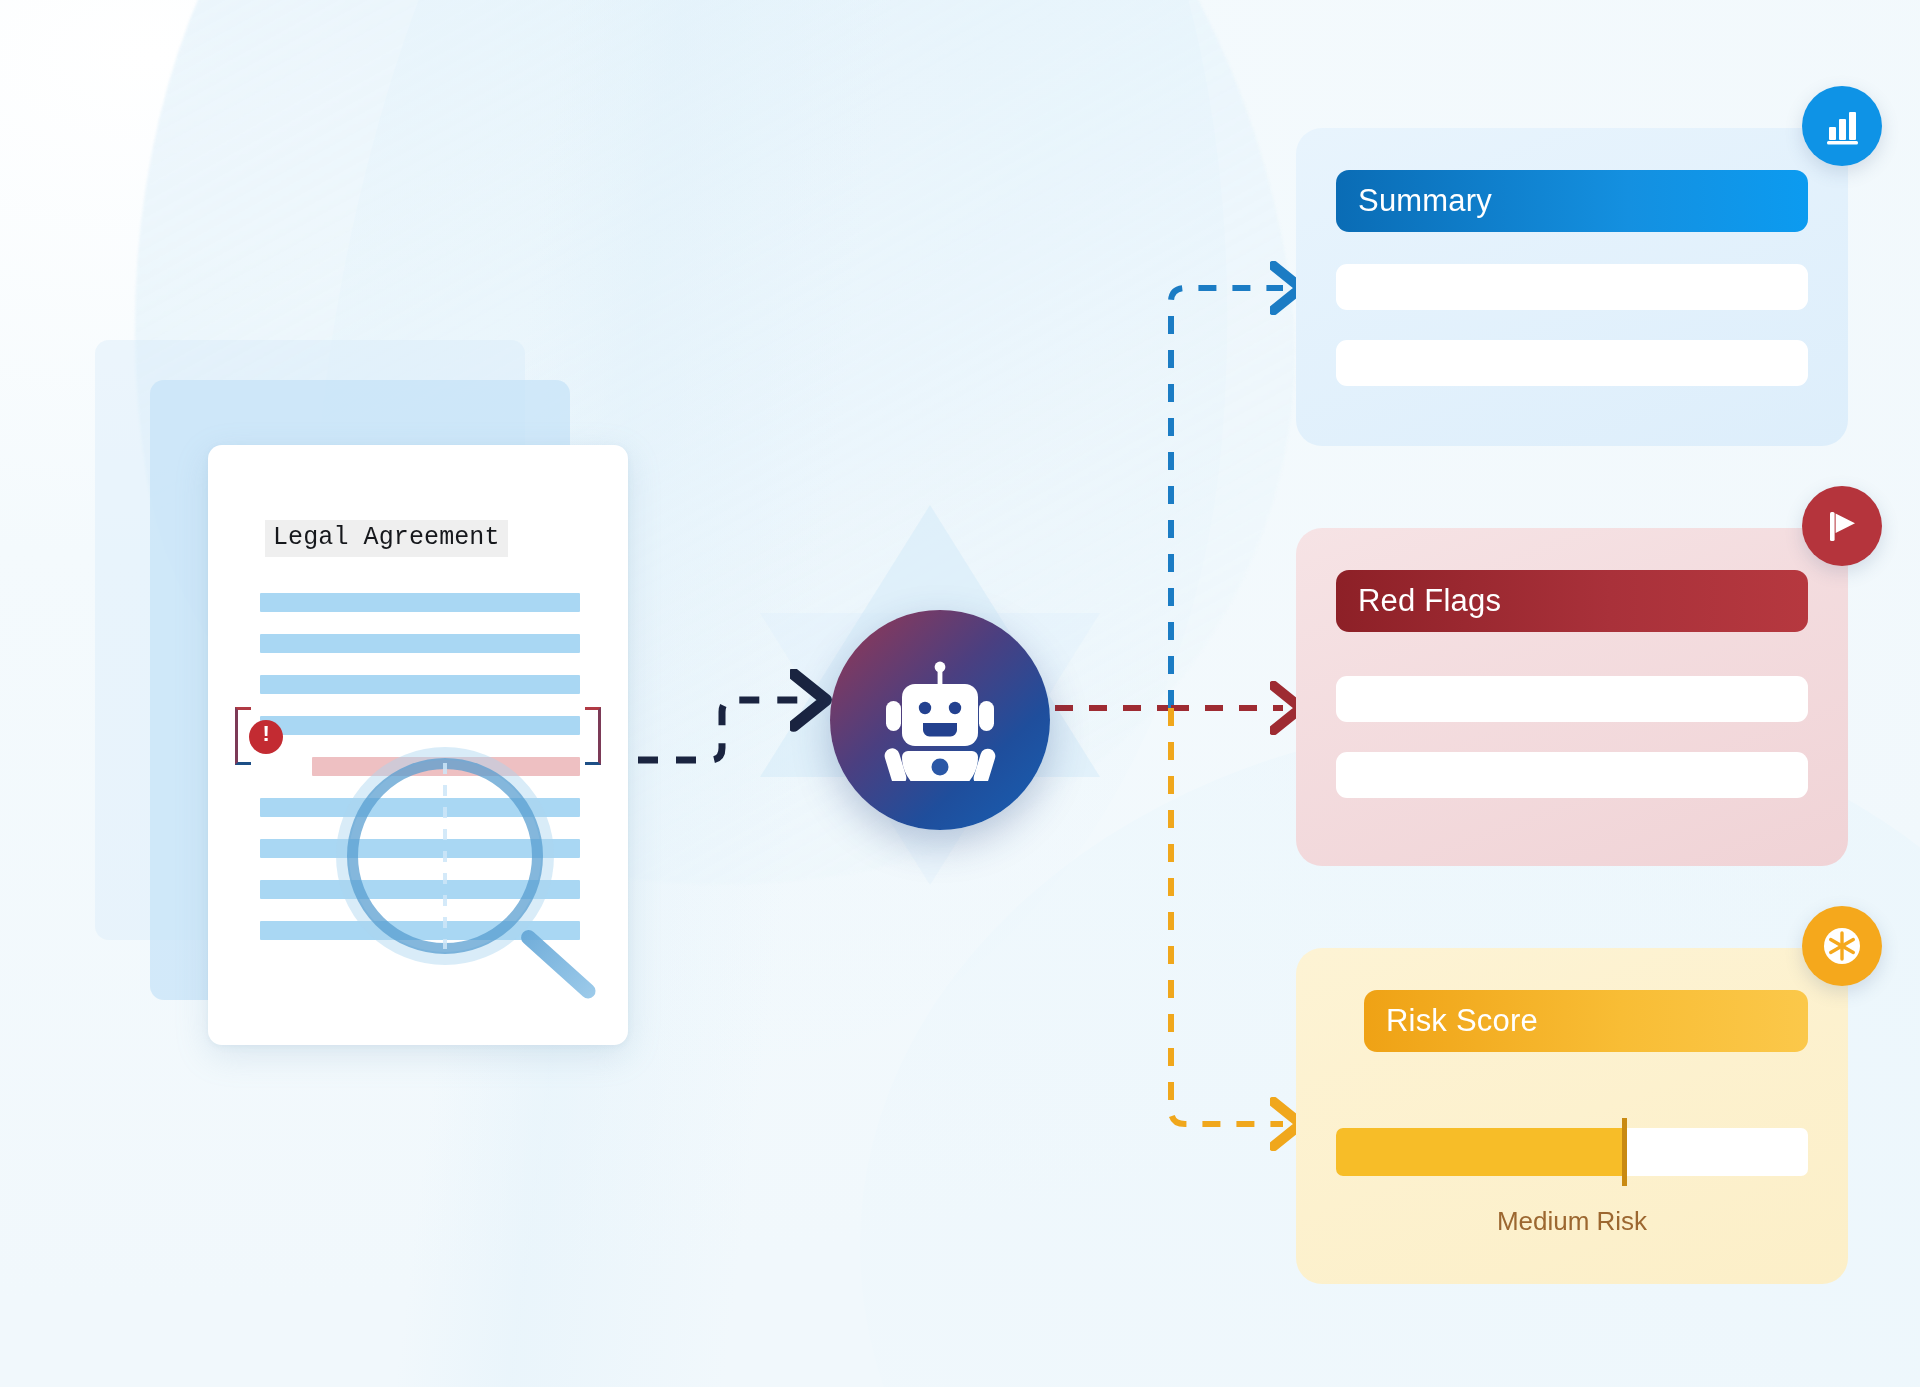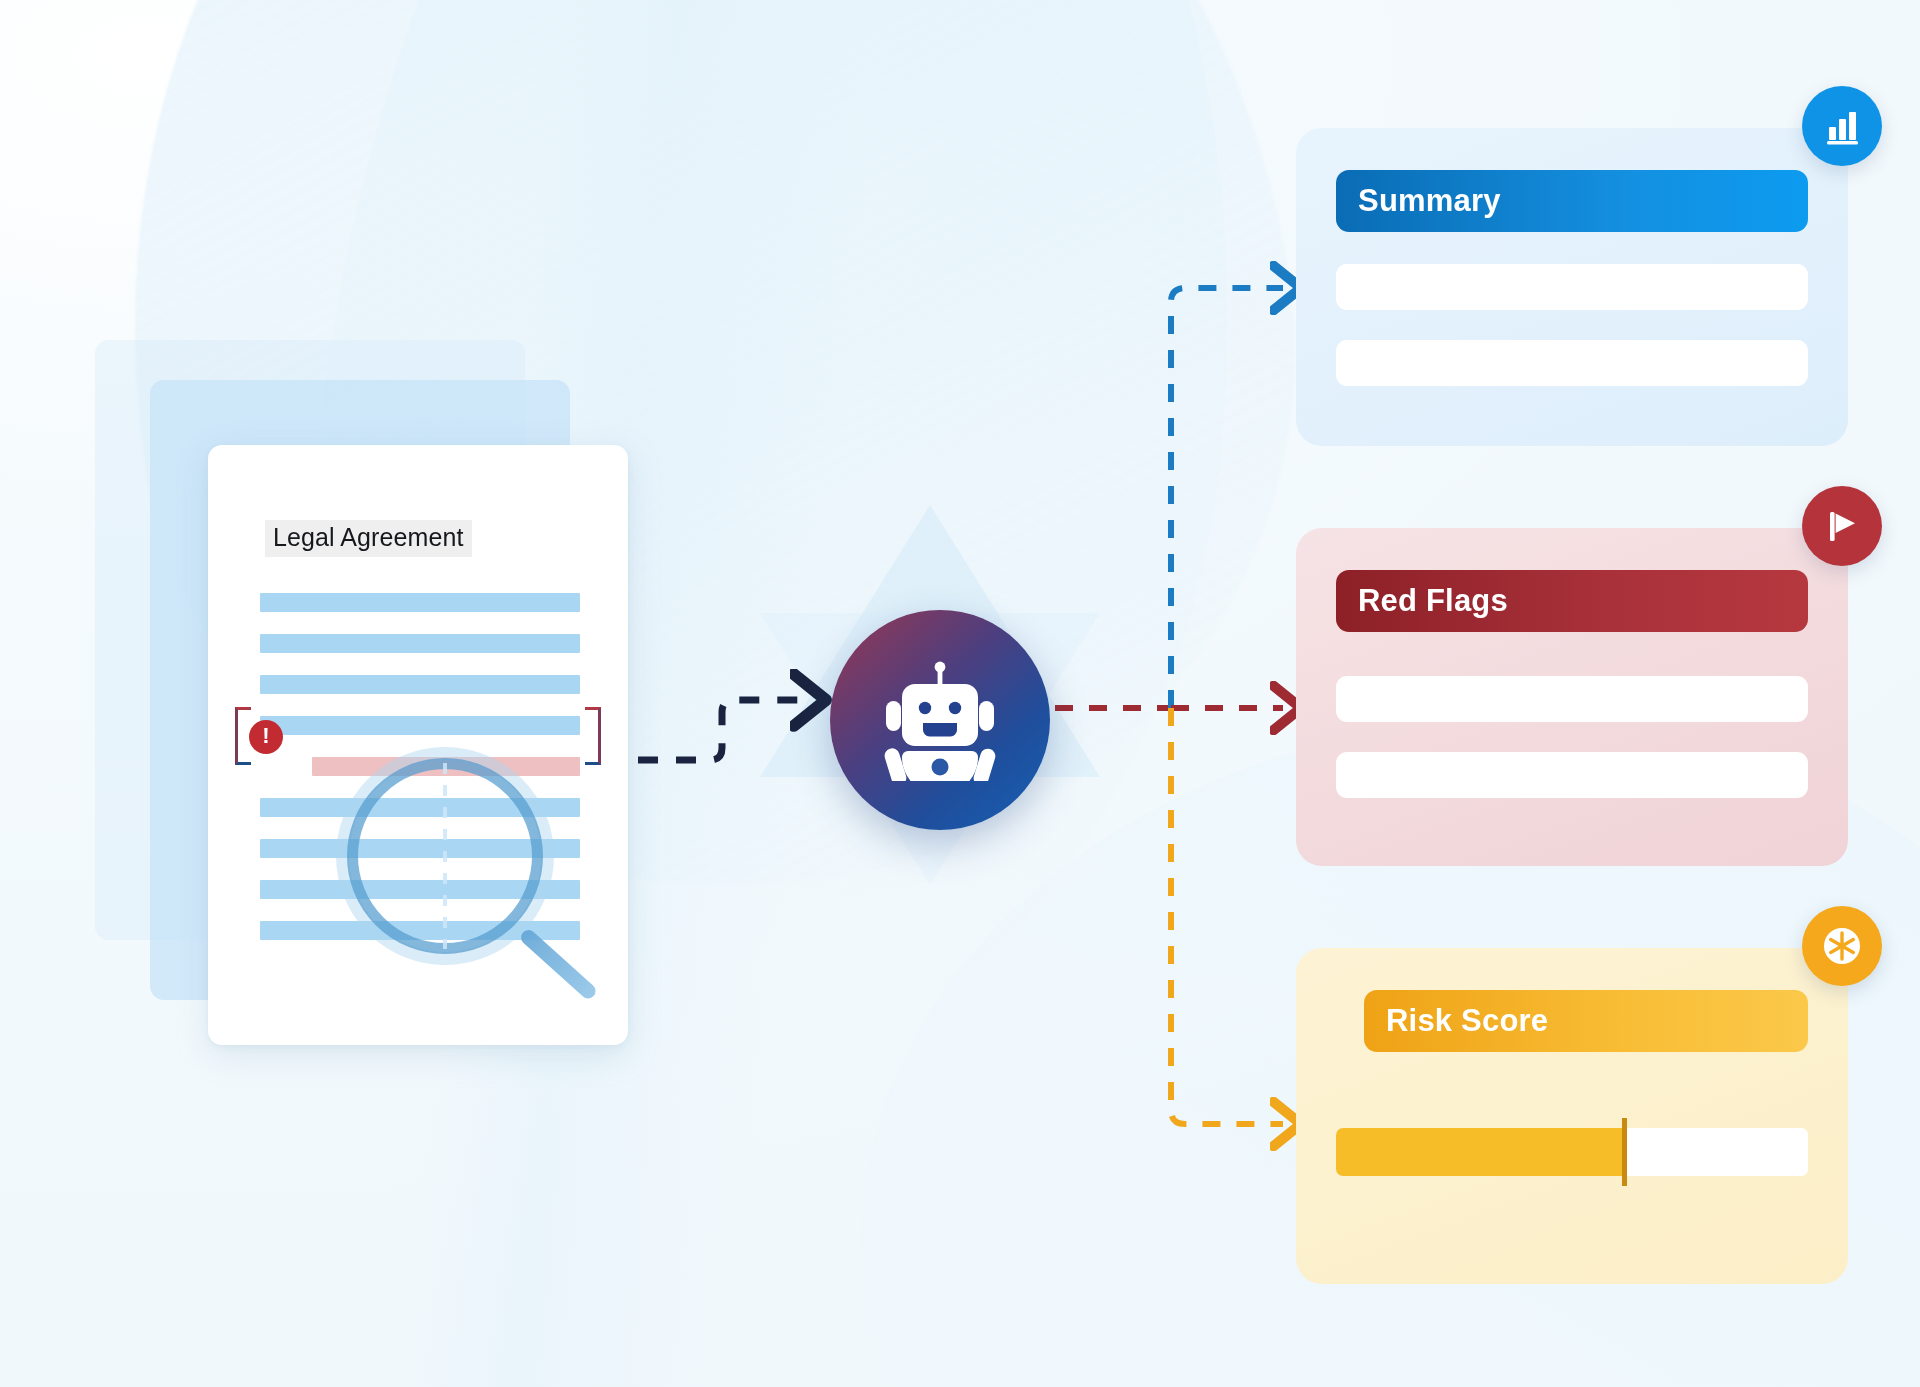--- a/index.html
+++ b/index.html
@@ -52,21 +52,21 @@
     border-bottom:272px solid rgba(206,231,248,.42);
   }
   .tri-dn {
     left:0; bottom:0;
     border-left:170px solid transparent;
     border-right:170px solid transparent;
     border-top:272px solid rgba(215,236,250,.26);
   }
 
   
-  .doc-stack { position:absolute; left:95px; top:340px; width:560px; height:720px; }
+  .doc-stack { position:absolute; left:95px; top:340px; width:560px; height:720px;font-family:Liberation Mono, monospace; }
   .doc-back {
     position:absolute; left:0;  top:0;   width:430px; height:600px;
     background:rgba(216,236,250,.40); border-radius:14px;
   }
   .doc-mid {
     position:absolute; left:55px; top:40px; width:420px; height:620px;
     background:rgba(196,227,248,.70); border-radius:14px;
   }
   .doc-front {
     position:absolute; left:113px; top:105px; width:420px; height:600px;
@@ -128,21 +128,21 @@
   
   .robot {
     position:absolute; left:830px; top:610px;
     width:220px; height:220px; border-radius:50%;
     background:linear-gradient(138deg, #8e3a52 0%, #7b3a63 16%, #4b3f80 42%, #1f4e9c 70%, #1760b4 100%);
     box-shadow:0 14px 38px rgba(40,70,130,.28);
     display:flex; align-items:center; justify-content:center;
   }
 
   
-  .card { position:absolute; border-radius:26px;font-weight:bold; }
+  .card { position:absolute; border-radius:26px; }
   .card-head {
     position:absolute; left:40px; top:42px; right:40px; height:62px;
     border-radius:13px; display:flex; align-items:center;
     padding-left:22px; color:#fff; font-size:31px; letter-spacing:.2px;
   }
   .row {
     position:absolute; left:40px; right:40px; height:46px;
     background:#ffffff; border-radius:11px;
   }
   .badge {
@@ -330,13 +330,14 @@
       </g>
     </svg>
   </div>
   <div class="card-head">Risk Score</div>
 
   <div class="progress">
     <div class="progress-fill" style="width: 61%; background: rgb(247, 189, 40);"></div>
     <div class="progress-marker" style="left: calc(61% - 2px); background: rgb(201, 138, 18);"></div>
   </div>
 
+  <div class="risk-label" style="color: rgb(156, 103, 48);">Medium Risk</div>
 </div>
 
 </body></html>

